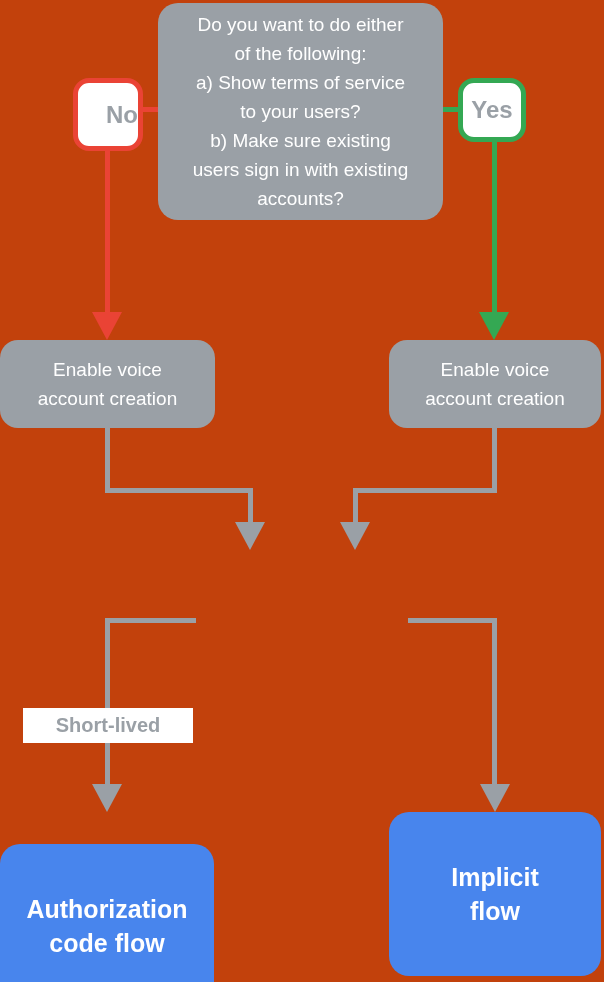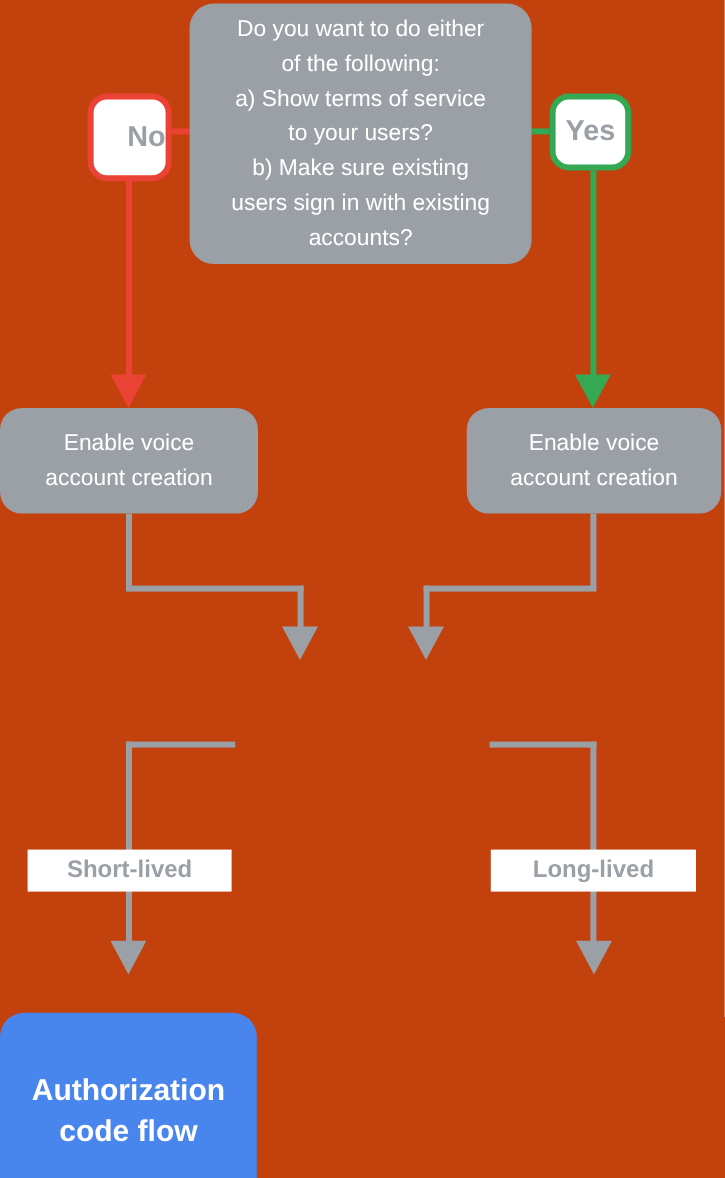--- a/index.html
+++ b/index.html
@@ -149,22 +149,23 @@
   <div class="line gray" style="left:104.5px; top:617.5px; width:5px; height:167px;"></div>
   <div class="arrow gray" style="left:92px; top:784px;"></div>
 
   <div class="line gray" style="left:408px; top:617.5px; width:89px; height:5px;"></div>
   <div class="line gray" style="left:492px; top:617.5px; width:5px; height:167px;"></div>
   <div class="arrow gray" style="left:480px; top:784px;"></div>
 
   <div class="edge-label" style="left:23px; top:708px; width:170px; height:35px;">
     <span class="txt">Short-lived</span>
   </div>
-  <div class="edge-label" style="left:409px; top:708px; width:171px; height:35px;">
-    <span class="txt">Long-lived</span>
-  </div>
 
   <div class="node blue-node" style="left:0px; top:844px; width:214px; height:164px;">
     <span class="txt">Authorization
 code flow</span>
   </div>
+  <div class="node blue-node" style="left:389px; top:812px; width:212px; height:164px;">
+    <span class="txt">Implicit
+flow</span>
+  </div>
 
 </div>
 
 </body></html>

